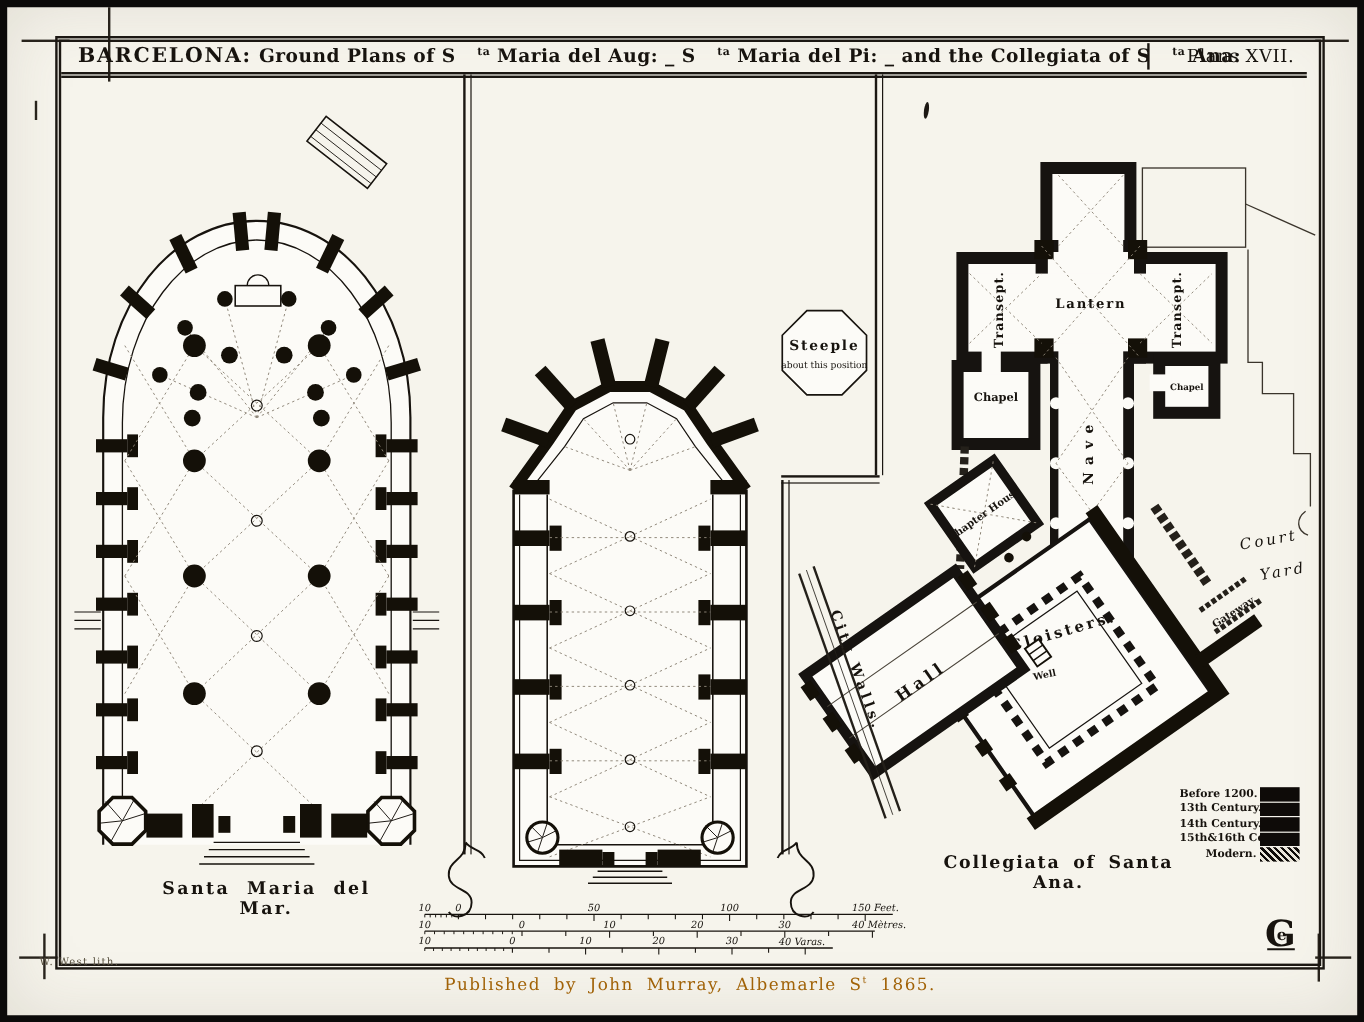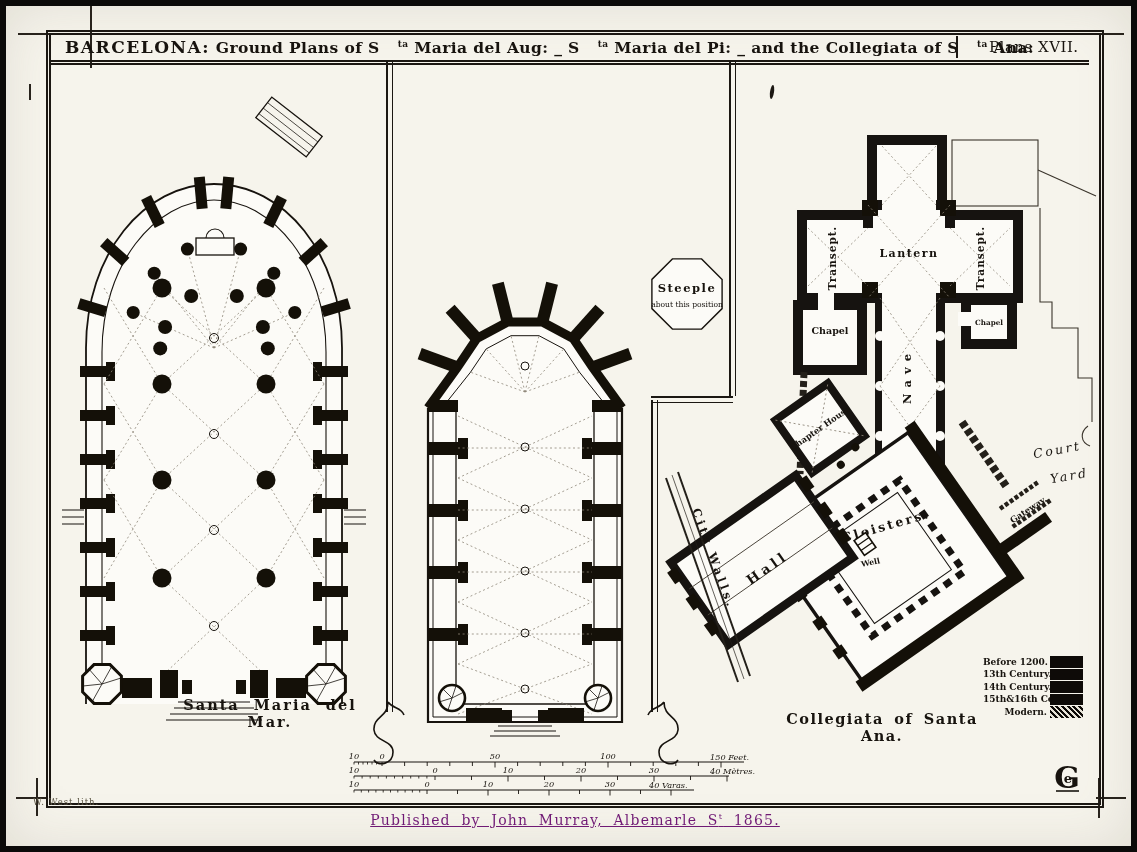--- a/index.html
+++ b/index.html
@@ -21,21 +21,21 @@
   
   .mark{background:#28231c;}
   
   .caption{font-weight:bold;color:#17130e;font-size:14.5px;letter-spacing:2px;word-spacing:7px;text-align:center;}
   
   #legend{left:983px;top:656px;width:112px;}
   .legrow{display:flex;align-items:center;margin-bottom:1px;}
   .legrow .lab{width:64px;text-align:right;font-size:9px;font-weight:bold;color:#17130e;white-space:nowrap;}
   .legrow .sw{width:33px;height:11.5px;margin-left:3px;background:#0e0b08;}
   .legrow .sw.hatch{background:repeating-linear-gradient(45deg,#0e0b08 0 2px,#e8e4d8 2px 4px);}
-  #publine{left:340px;top:812px;width:470px;text-align:center;font-size:14px;letter-spacing:1.2px;word-spacing:5px;color:#701a75;text-decoration:underline;}
+  #publine{left:340px;top:812px;width:470px;text-align:center;font-size:14px;letter-spacing:1.2px;word-spacing:5px;color:#a16207;}
   #publine sup{font-size:8px;}
   #lith{left:33px;top:797px;font-size:8.5px;color:#57503f;letter-spacing:1px;}
   svg text{font-family:"DejaVu Serif",serif;fill:#17130e;}
   .flip{transform:scaleX(-1);}
 </style>
 </head>
 <body>
 
 <div id="paper">
 
@@ -179,21 +179,21 @@
         <rect x="126" y="594" width="10" height="14"></rect>
           <rect x="180" y="594" width="10" height="14"></rect>
       </g>
       <polygon points="65.4,590 54,578.6 38,578.6 26.6,590 26.6,606 38,617.4 54,617.4 65.4,606" fill="#fcfbf7" stroke="#141008" stroke-width="3"></polygon>
       <path d="M46 598 L65 592 M46 598 L56 580 M46 598 L32 582 M46 598 L27 600 M46 598 L36 616" stroke="#17130e" stroke-width=".8"></path>
       <polygon points="289.4,590 278,578.6 262,578.6 250.6,590 250.6,606 262,617.4 278,617.4 289.4,606" fill="#fcfbf7" stroke="#141008" stroke-width="3"></polygon>
       <path d="M270 598 L289 592 M270 598 L280 580 M270 598 L256 582 M270 598 L251 600 M270 598 L260 616" stroke="#17130e" stroke-width=".8"></path>
       <path d="M122 616 H194 M118 622 H198 M114 628 H202 M110 634 H206" stroke="#17130e" stroke-width="1.2" fill="none"></path>
     </g>
   </svg>
-  <div class="abs caption" style="left:132px;top:696px;width:180px;margin-left:48px;">Santa Maria del Mar.</div>
+  <div class="abs caption" style="left:132px;top:732px;width:180px;">Santa Maria del Mar.</div>
 
   <svg class="abs" style="left:406px;top:216px;" width="238" height="522" viewBox="0 0 238 522">
     <path d="M22 192 L22 506 L216 506 L216 192 L186.7 151.4 L167.2 122.5 L136.4 106.1 L101.6 106.1 L70.8 122.5 L51.3 151.4 Z" fill="#fcfbf7" stroke="none"></path>
     <g>
       <path d="M22 192 L22 506 L216 506 L216 192" fill="none" stroke="#17130e" stroke-width="2.2"></path>
       <path d="M27 196 L27 501 L211 501 L211 196" fill="none" stroke="#17130e" stroke-width="1"></path>
       <path d="M50 196 L50 488 L188 488 L188 196" fill="none" stroke="#17130e" stroke-width="1.3"></path>
 
       <path d="M22 192 L51.3 151.4 L70.8 122.5 L101.6 106.1 L136.4 106.1 L167.2 122.5 L186.7 151.4 L216 192" fill="none" stroke="#141008" stroke-width="9"></path>
       <g stroke="#141008" stroke-width="12">

